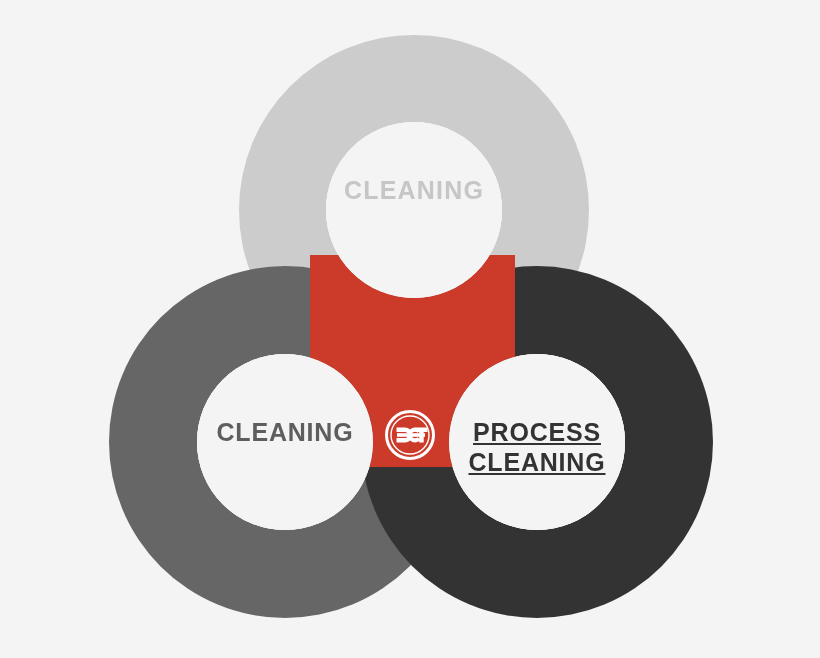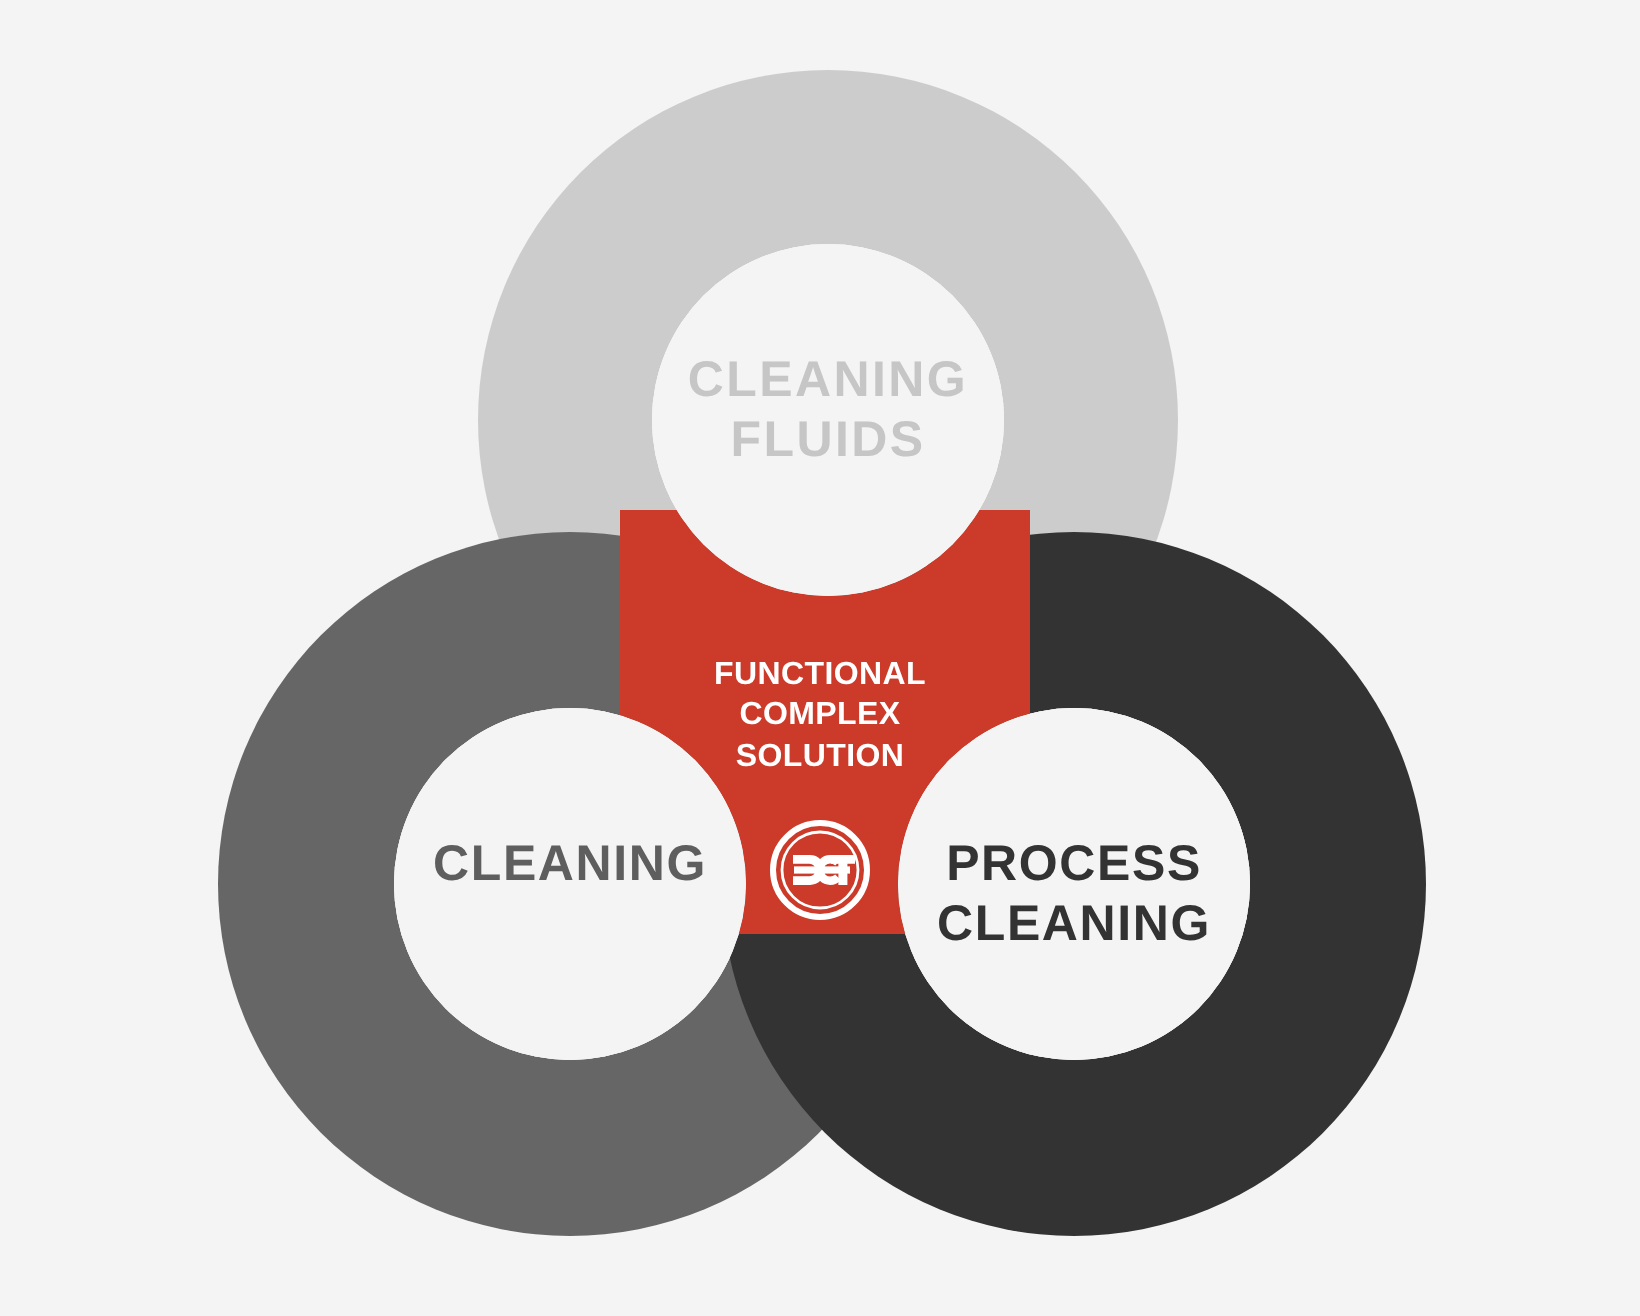--- a/index.html
+++ b/index.html
@@ -146,31 +146,25 @@
 
     <path d="M36.5 20.9 a8.1 8.1 0 0 0 -5.4 -2.4 a7.5 7.5 0 0 0 0 15 a8.1 8.1 0 0 0 5.4 -2.4
              l-2.9 -2.8 a4 4 0 0 1 -2.5 1 a3.3 3.3 0 0 1 0 -6.6 a4 4 0 0 1 2.5 1 z" fill="#ffffff"></path>
 
     <path d="M31.5 18.5 h12 v4.4 h-3.8 v10.6 h-4.5 v-10.6 h-3.7 z" fill="#ffffff"></path>
     <rect x="13" y="24.2" width="28" height="3.6" fill="#ffffff"></rect>
   </svg>
 
   <div class="label-block" id="label-cleaning-fluids" style="color: rgb(198, 198, 198);">
     <span class="label-line">CLEANING</span>
-    <span class="label-line">FLUIDS</span>
   </div>
 
   <div class="label-block" id="label-cleaning-machines" style="color: rgb(94, 94, 94);">
     <span class="label-line">CLEANING</span>
   </div>
 
-  <div class="label-block" id="label-process-control" style="color: rgb(51, 51, 51);">
+  <div class="label-block" id="label-process-control" style="color: rgb(51, 51, 51); text-decoration: underline;">
     <span class="label-line">PROCESS</span>
     <span class="label-line">CLEANING</span>
   </div>
 
-  <div class="label-block" id="label-center-solution" style="color: rgb(255, 255, 255);">
-    <span class="label-line">FUNCTIONAL</span>
-    <span class="label-line">COMPLEX</span>
-    <span class="label-line">SOLUTION</span>
-  </div>
 
 </div>
 
 </body></html>

